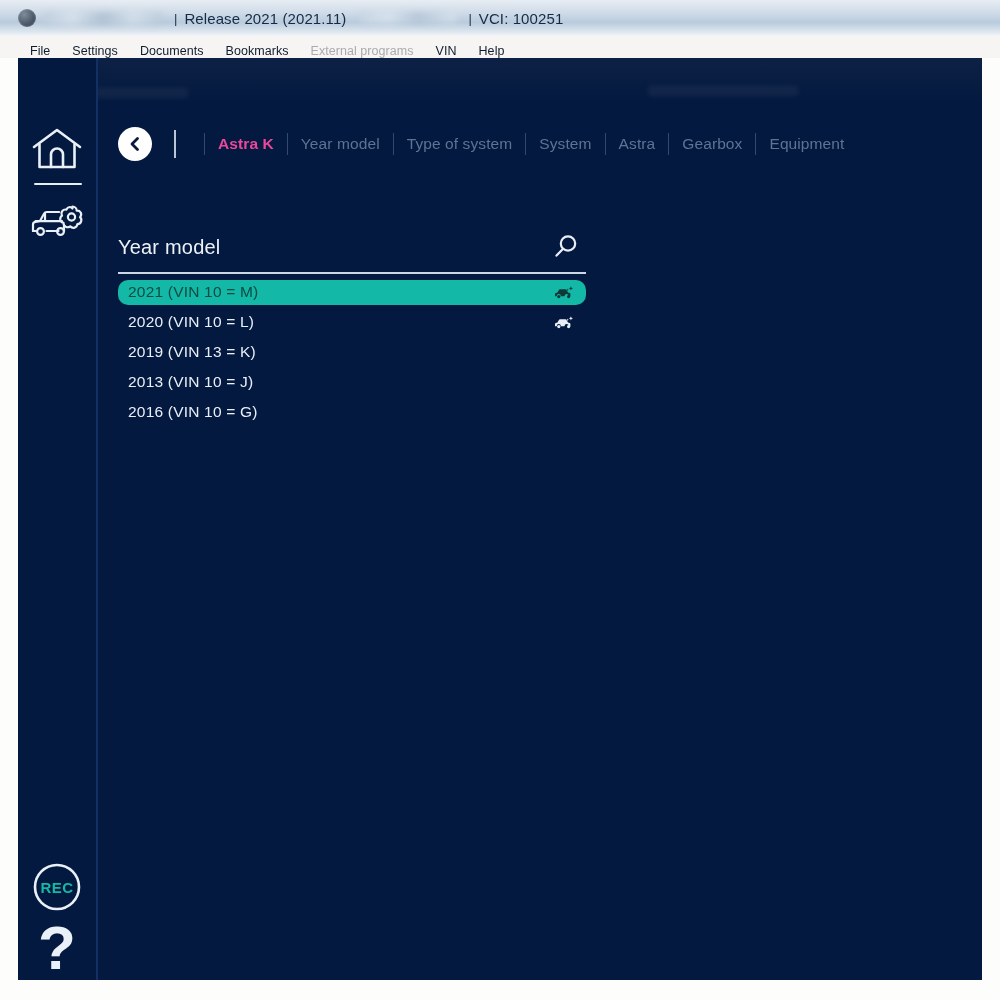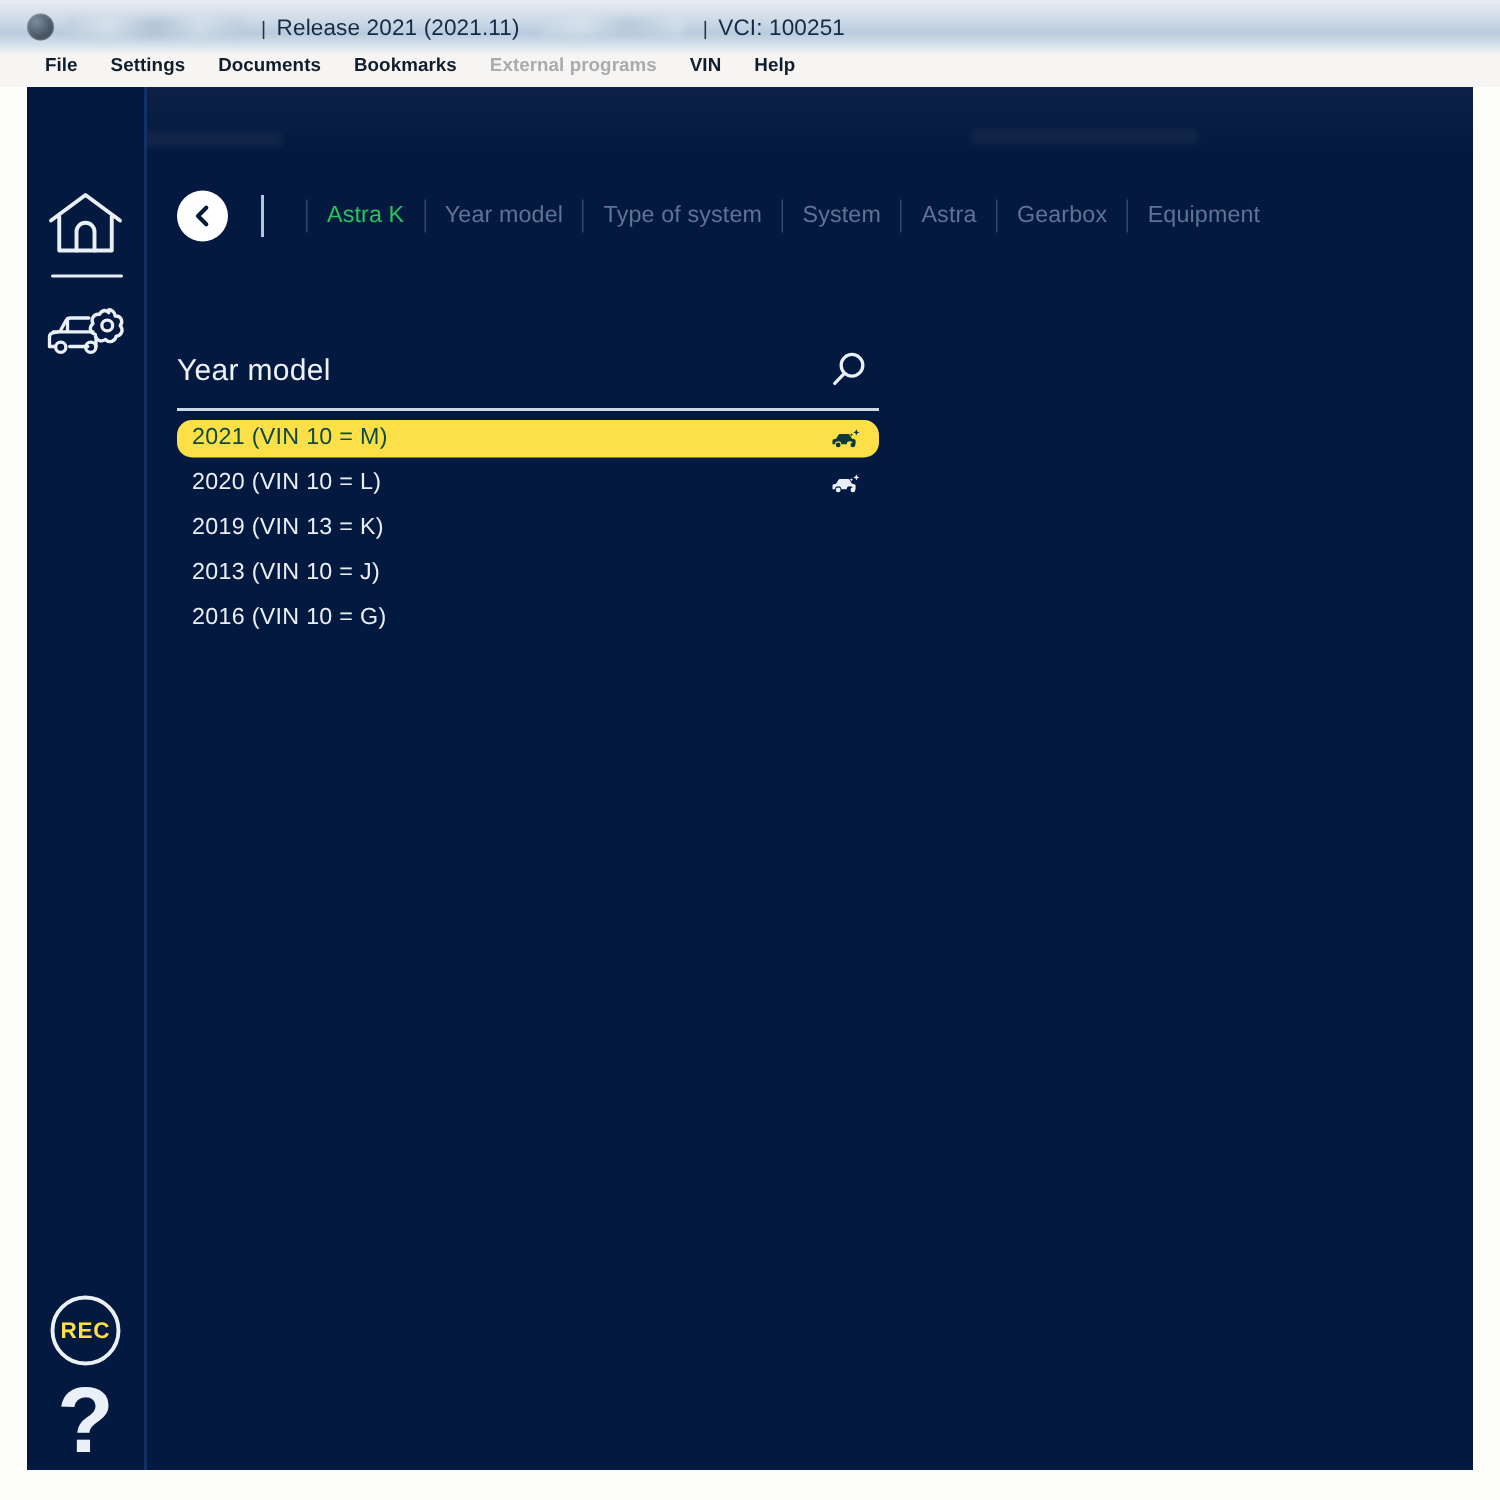--- a/index.html
+++ b/index.html
@@ -82,24 +82,23 @@
     border-radius: 2px;
   }
 
   
   #menu-bar {
     position: absolute;
     left: 0; top: 36px;
     width: 1000px; height: 22px;
     background: #f6f5f3;
     display: flex;
-    align-items: flex-start;
+    align-items: flex-end;
     padding-left: 30px;
     box-sizing: border-box;
-    font-weight: bold;
   }
   .menu-item {
     font-size: 12.5px;
     color: #101d2c;
     margin-right: 22px;
     white-space: nowrap;
     cursor: default;
     letter-spacing: .05px;
   }
   .menu-item.disabled { color: #a9abae; }
@@ -195,22 +194,22 @@
     margin-left: 28px;
   }
   .bc-item {
     font-size: 15.5px;
     padding: 0 13px;
     white-space: nowrap;
     cursor: pointer;
     letter-spacing: .1px;
   }
   .bc-item.active {
-    color: #22c55e;
-    font-weight: normal;
+    color: #ec4899;
+    font-weight: bold;
   }
   .bc-item.muted { color: #5d7494; }
   .bc-pipe {
     width: 1px; height: 22px;
     background: #31496c;
     flex: none;
   }
 
   
   #list-panel {
@@ -255,21 +254,21 @@
     box-sizing: border-box;
     cursor: pointer;
   }
   .list-row .row-label {
     font-size: 15.5px;
     color: #e9eff7;
     letter-spacing: .2px;
     flex: 1;
   }
   .list-row.selected {
-    background: #fde047;
+    background: #14b8a6;
     border-radius: 10px;
   }
   .list-row.selected .row-label { color: #0d4b42; }
   .row-icon { width: 22px; height: 18px; flex: none; display: flex; align-items: center; justify-content: flex-end; }
 
   svg { display: block; }
 </style>
 </head>
 <body>
 
@@ -333,21 +332,21 @@
             <circle cx="42.5" cy="17" r="3.6"></circle>
           </svg>
         </span>
       </div>
 
       <div class="side-btn" id="side-rec">
         <span style="position:relative;display:block;width:52px;height:52px;">
           <svg width="52" height="52" viewBox="0 0 52 52" fill="none" stroke="#eaf0f7" stroke-width="2.6">
             <circle cx="26" cy="26" r="22"></circle>
           </svg>
-          <span style="position:absolute;left:0;top:0;width:52px;height:52px;display:flex;align-items:center;justify-content:center;color:#fde047;font-size:15px;font-weight:bold;letter-spacing:.5px;">REC</span>
+          <span style="position:absolute;left:0;top:0;width:52px;height:52px;display:flex;align-items:center;justify-content:center;color:#14b8a6;font-size:15px;font-weight:bold;letter-spacing:.5px;">REC</span>
         </span>
       </div>
 
       <div class="side-btn" id="side-help">
         <span style="color:#eaf0f7;font-size:62px;line-height:62px;font-weight:bold;">?</span>
       </div>
 
     </div>
 
     <div id="content">

